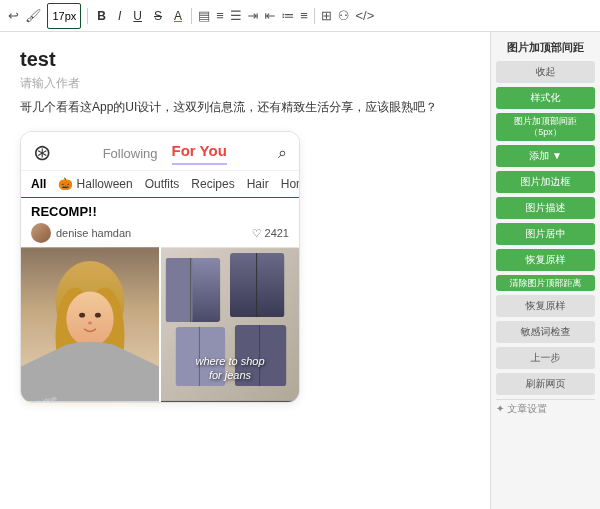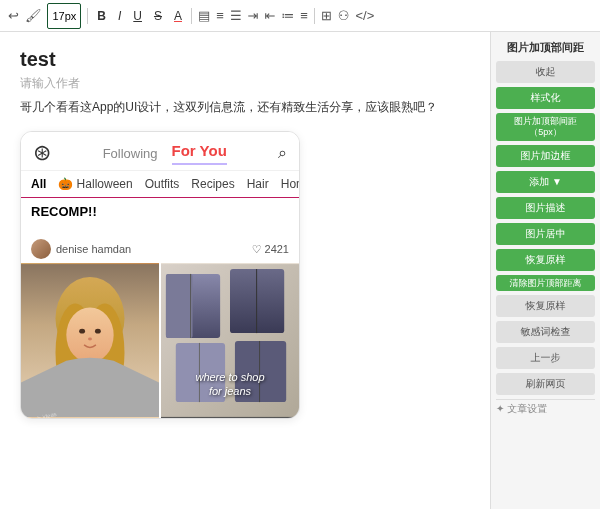--- a/index.html
+++ b/index.html
@@ -154,21 +154,21 @@
 
     
     .post-header {
       padding: 6px 10px 4px;
       background: #fff;
     }
     .post-title {
       font-size: 13px;
       font-weight: bold;
       color: #000;
-      margin-bottom: 20px;
+      margin-bottom: 4px;
     }
     .post-meta {
       display: flex;
       align-items: center;
       justify-content: space-between;
     }
     .post-author {
       display: flex;
       align-items: center;
       gap: 5px;
@@ -420,22 +420,22 @@
       </div>
 
     </div>
   </div>
 
   <div class="tool-panel">
     <div class="tool-panel-title">图片加顶部间距</div>
     <button class="tool-btn gray">收起</button>
     <button class="tool-btn">样式化</button>
     <button class="tool-btn" style="font-size:9px;white-space:normal;line-height:1.2;padding:3px 4px;">图片加顶部间距（5px）</button>
+    <button class="tool-btn">添加 ▼</button>
     <button class="tool-btn">图片加边框</button>
-    <button class="tool-btn">添加 ▼</button>
     <button class="tool-btn">图片描述</button>
     <button class="tool-btn">图片居中</button>
     <button class="tool-btn">恢复原样</button>
     <button class="tool-btn" style="font-size:9px;white-space:normal;line-height:1.2;padding:3px 4px;">清除图片顶部距离</button>
     <button class="tool-btn gray">恢复原样</button>
     <button class="tool-btn gray">敏感词检查</button>
     <button class="tool-btn gray">上一步</button>
     <button class="tool-btn gray">刷新网页</button>
     <div class="tool-section-label">✦ 文章设置</div>
   </div>

